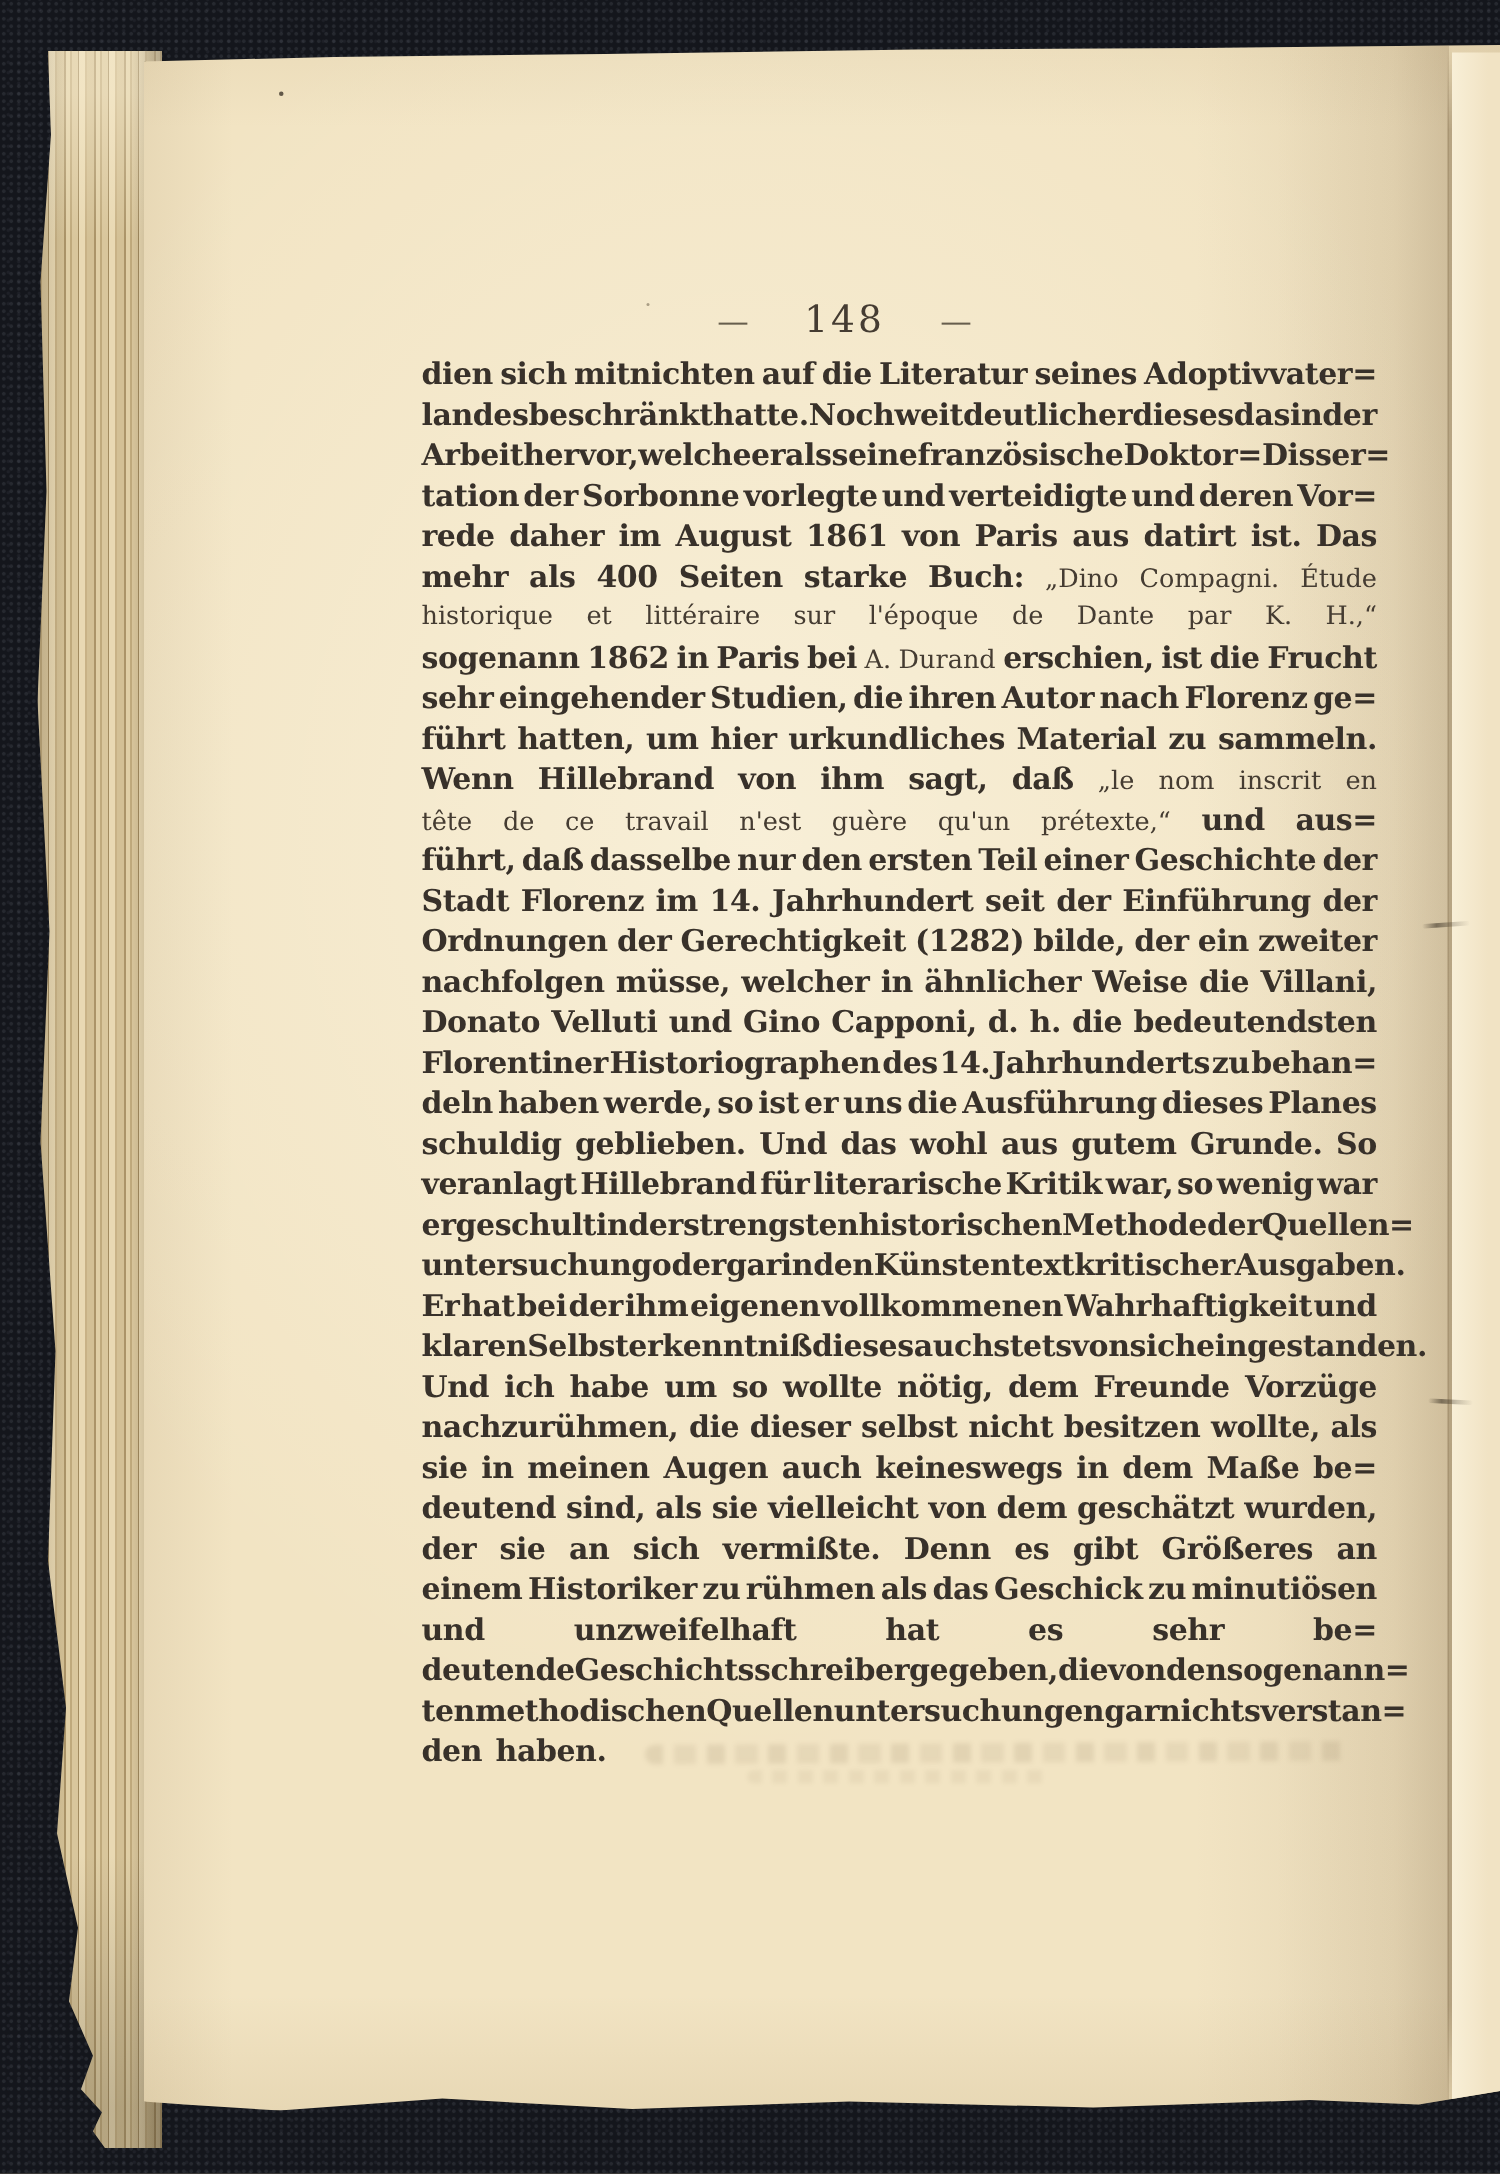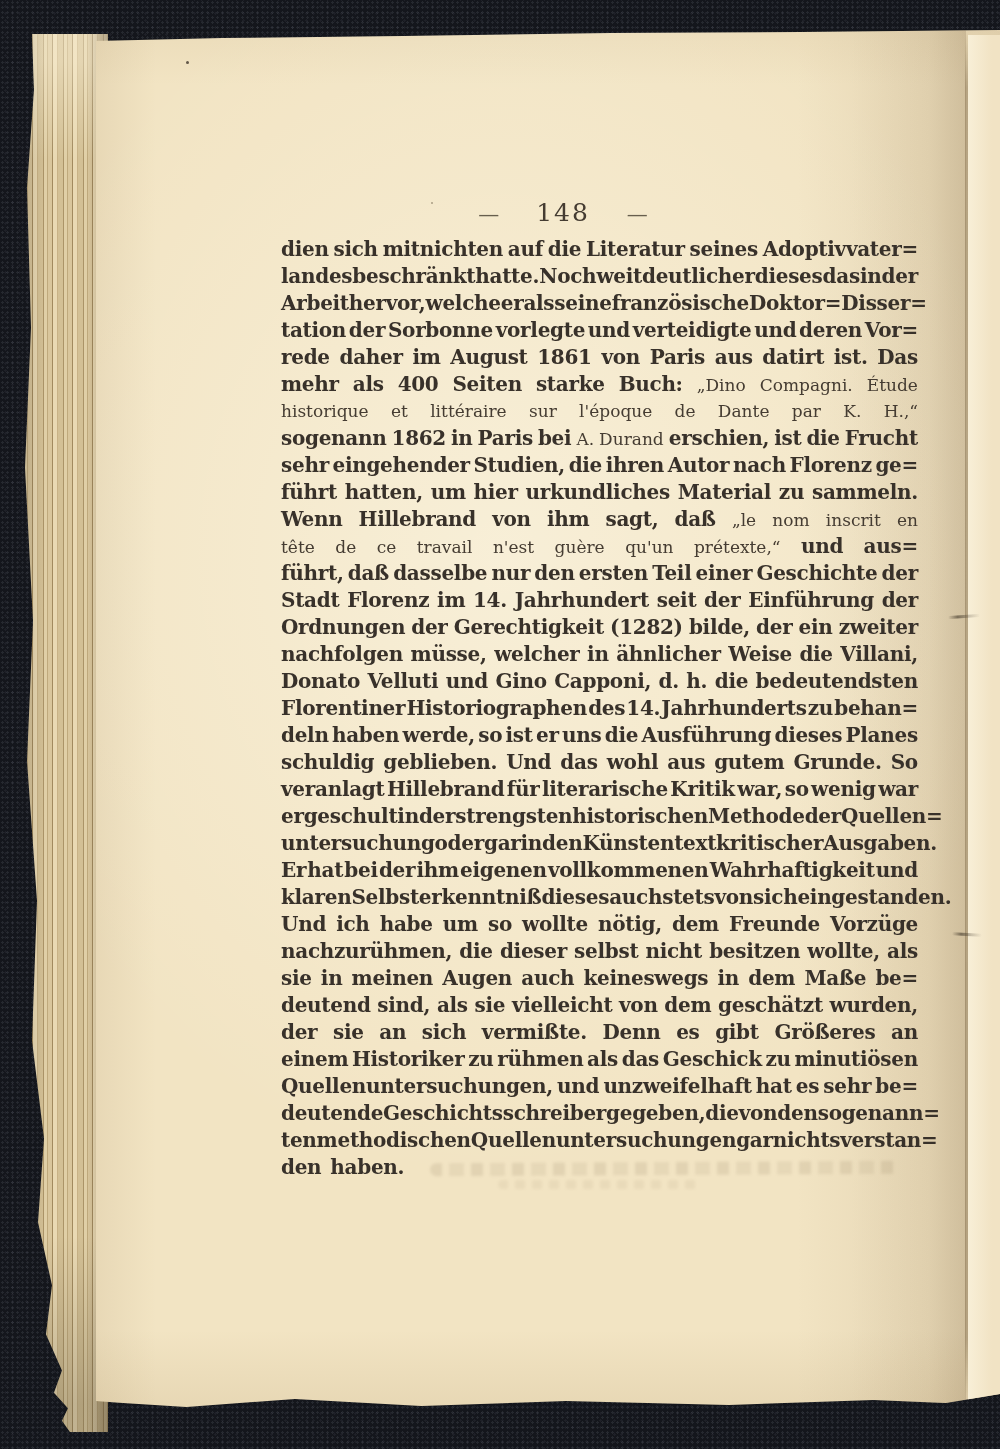--- a/index.html
+++ b/index.html
@@ -465,21 +465,20 @@
           <span class="f">Historiker</span>
           <span class="f">zu</span>
           <span class="f">rühmen</span>
           <span class="f">als</span>
           <span class="f">das</span>
           <span class="f">Geschick</span>
           <span class="f">zu</span>
           <span class="f">minutiösen</span>
         </div>
         <div class="line">
-          <span class="f">Quellenuntersuchungen,</span>
           <span class="f">und</span>
           <span class="f">unzweifelhaft</span>
           <span class="f">hat</span>
           <span class="f">es</span>
           <span class="f">sehr</span>
           <span class="f">be=</span>
         </div>
         <div class="line">
           <span class="f">deutende</span>
           <span class="f">Geschichtsschreiber</span>

